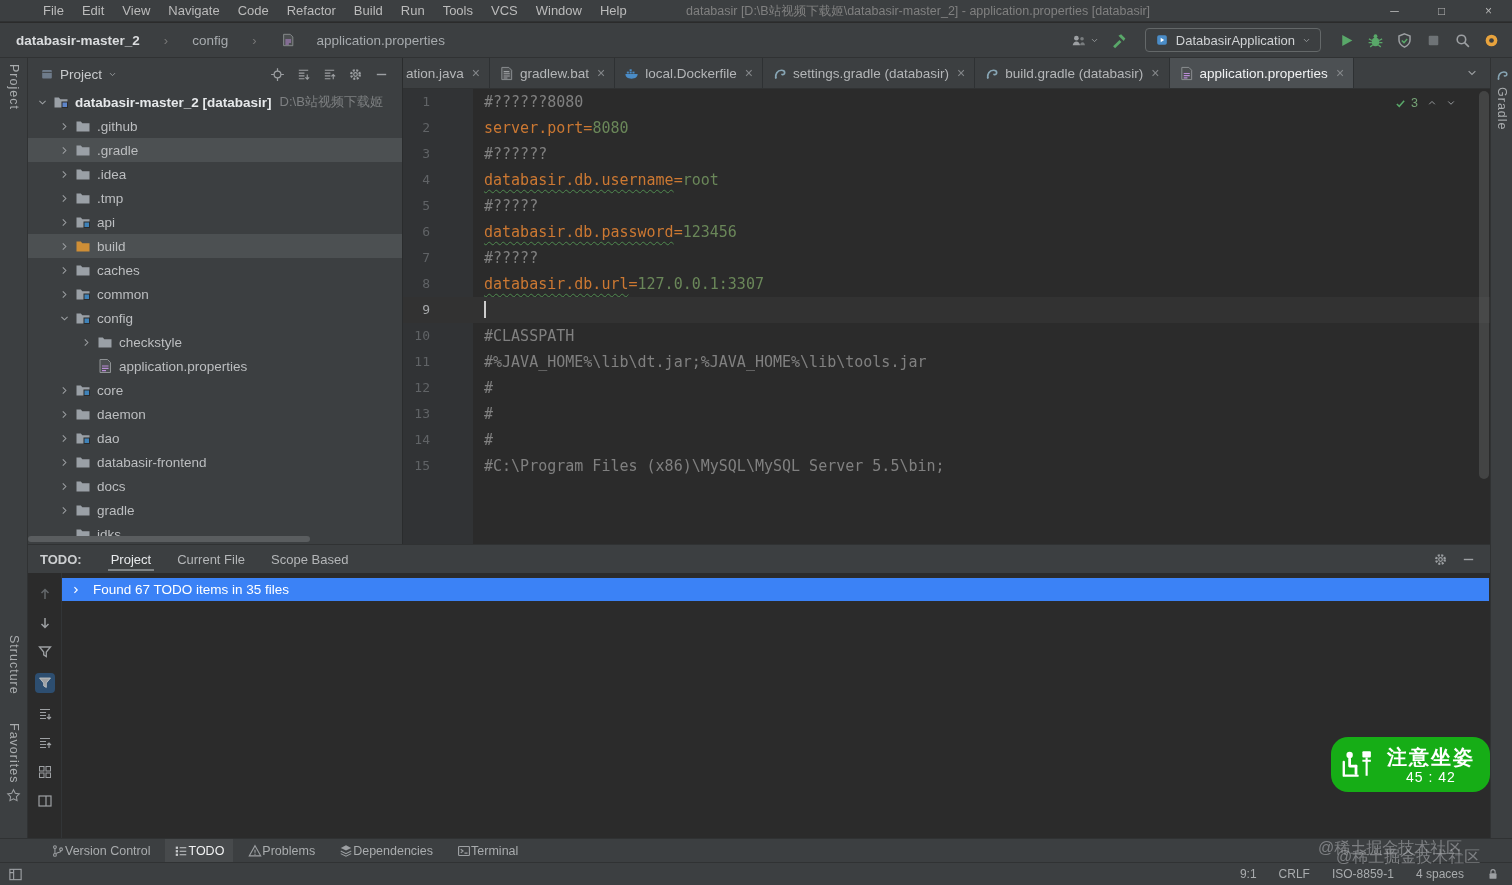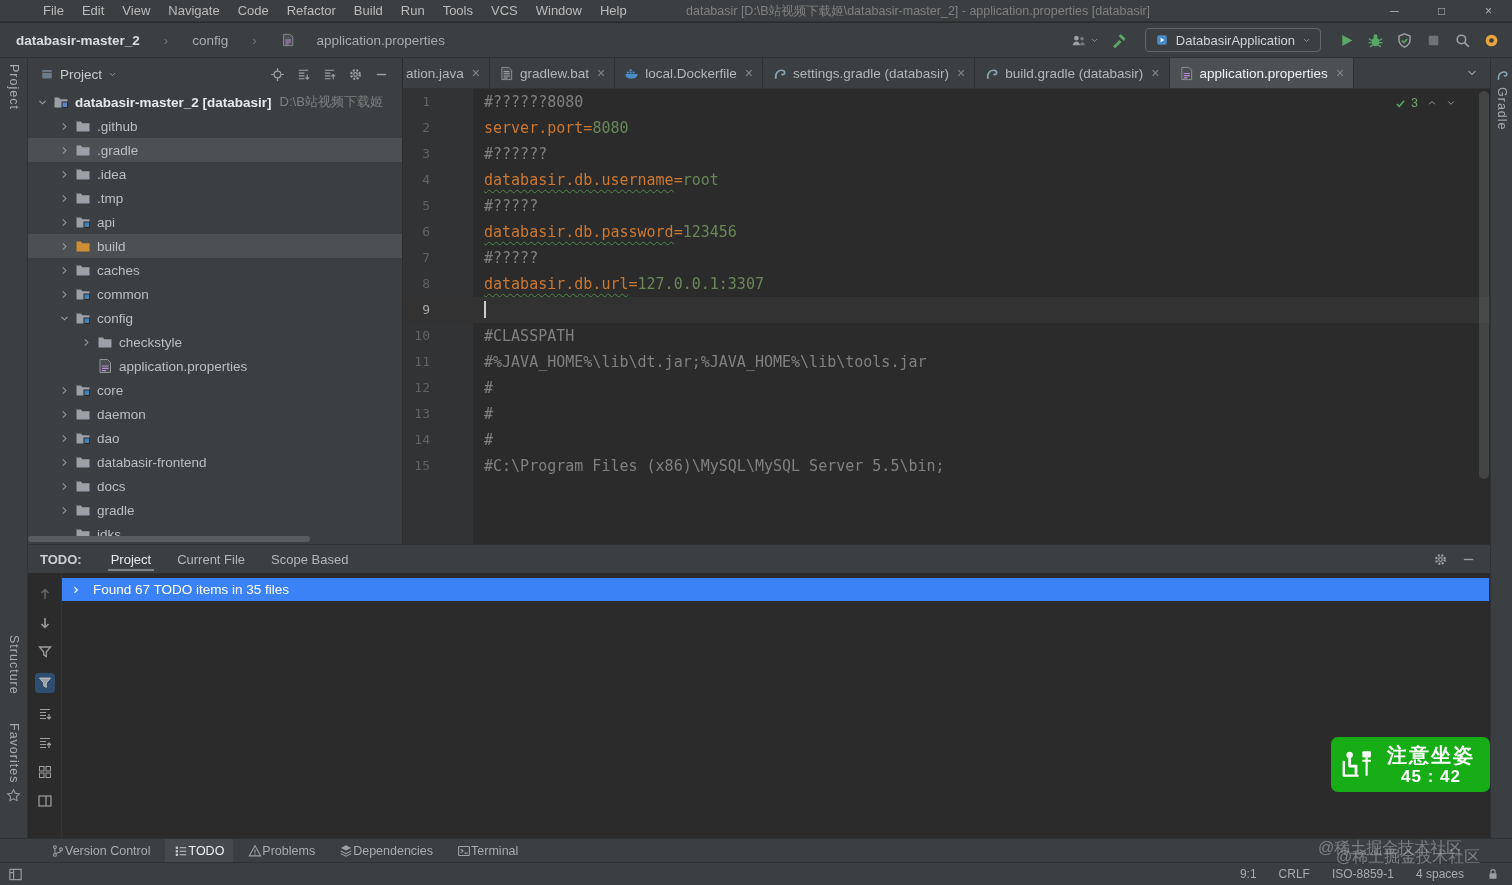--- a/index.html
+++ b/index.html
@@ -101,24 +101,24 @@
 
   
   #toolbtns { position:absolute; left:0; top:838px; width:100%; height:24px; background:#3c3f41; border-top:1px solid #303233; display:flex; align-items:center; padding-left:42px; gap:6px; font-size:12.5px; color:#a9acae; z-index:5; }
   .tb-btn { display:flex; align-items:center; gap:0; padding:0 9px; height:100%; white-space:nowrap; }
   .tb-btn.active { color:#f0f1f2; background:rgba(255,255,255,0.06); }
   #statusbar { position:absolute; left:0; top:862px; width:100%; height:23px; background:#3c3f41; border-top:1px solid #303233; display:flex; align-items:center; padding:0 12px 0 8px; font-size:12px; color:#a9acae; z-index:5; }
   #status-right { margin-left:auto; display:flex; align-items:flex-start; gap:22px; }
   .status-item { white-space:nowrap; }
 
   
-  #posture { position:absolute; left:1331px; top:737px; width:159px; height:55px; background:#16ad16; border-radius:7px; display:flex; align-items:center; padding:0 8px 0 8px; gap:7px; z-index:40; color:#fff;text-align:right; }
+  #posture { position:absolute; left:1331px; top:737px; width:159px; height:55px; background:#16ad16; border-radius:17px; display:flex; align-items:center; padding:0 8px 0 8px; gap:7px; z-index:40; color:#fff;text-align:right; }
   .posture-col { flex:1; display:flex; flex-direction:column; align-items:center; }
   .posture-title { font-size:20px; font-weight:bold; letter-spacing:2px; line-height:24px; white-space:nowrap; }
-  .posture-time { font-size:17px; font-weight:bold; letter-spacing:1px; }
+  .posture-time { font-size:14px; font-weight:normal; letter-spacing:1px; }
   .watermark { position:absolute; color:rgba(190,192,196,0.5); font-size:16px; white-space:nowrap; z-index:45; }
   #wm1 { left:1318px; top:838px; }
   #wm2 { left:1336px; top:847px; }
 </style>
 </head>
 <body>
 
 <div id="titlebar">
   <div id="menu">
       <span class="menu-item">File</span>

